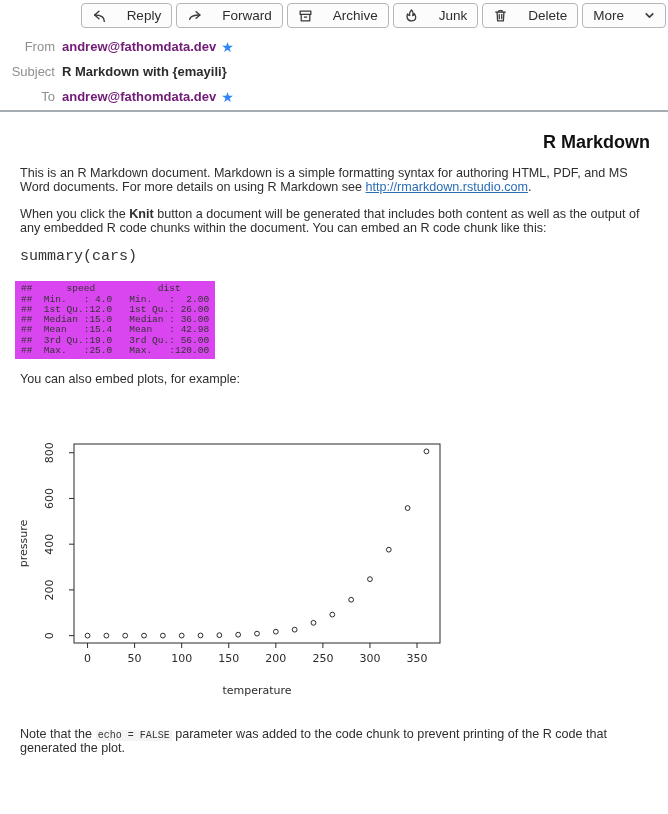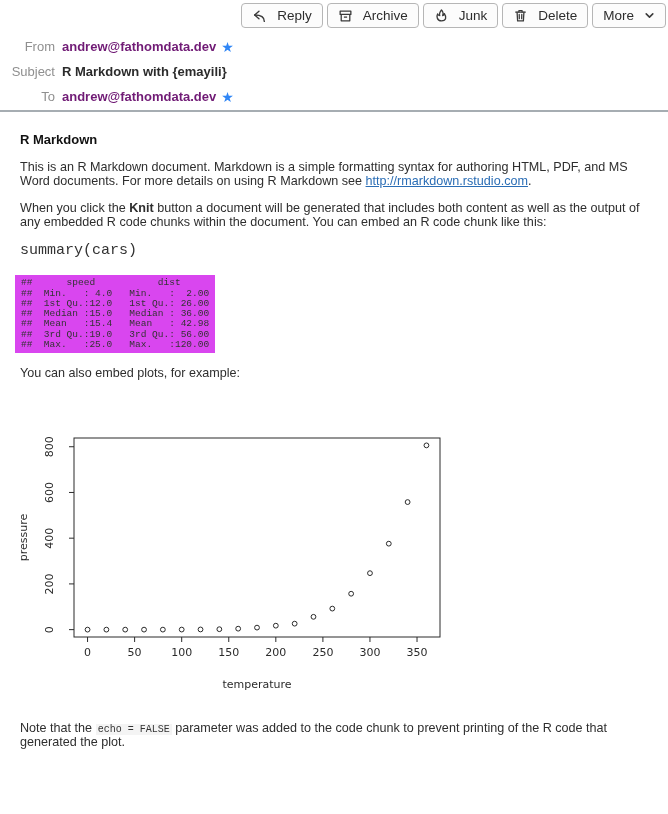--- a/index.html
+++ b/index.html
@@ -5,35 +5,35 @@
   html,body { margin:0; padding:0; }
   body {
     width:668px; height:814px; overflow:hidden;
     background:#ffffff; color:#2e2e2e;
     font-family:"Liberation Sans", sans-serif;
   }
   
   .msg-header { background:#ffffff; border-bottom:2px solid #a6adb2; padding-bottom:6px; }
   .toolbar { display:flex; justify-content:flex-end; gap:4px; padding:3px 2px 1px 2px; }
   .tb-btn {
-    display:inline-flex; align-items:center; gap:10px;
+    display:inline-flex; align-items:center; gap:20px;
     height:25px; box-sizing:border-box; padding:0 10px;
     background:#fcfcfc; border:1px solid #b6b6b6; border-radius:4px;
     font-size:13.5px; color:#2d2d2d; cursor:default; white-space:nowrap;
   }
   .tb-btn svg { display:block; }
   .hdr-row { display:flex; align-items:flex-end; height:25px; font-size:13px; }
   .hdr-label { width:55px; text-align:right; color:#8f8f8f; flex:none; }
   .hdr-value { margin-left:7px; color:#701a75;font-weight:bold; }
   .hdr-value.bold { font-weight:bold; color:#2b2b2b; }
   .star { margin-left:5px; color:#2f86f6; font-family:"DejaVu Sans",sans-serif; font-size:14px; line-height:1; }
   
   .email-body { padding:0 18px 8px 20px; }
   h1 { font-size:27px; margin:15px 0 0 0; color:#111; letter-spacing:.2px; }
-  h2 { font-size:13px; margin:20px 0 0 0; color:#111; }
+  h2 { font-size:18px; margin:20px 0 0 0; color:#111;text-align:right; }
   .email-body p { font-size:12.6px; line-height:1.12; margin:13px 0 0 0; color:#2e2e2e; }
   a.link { color:#2a6db5; text-decoration:underline; }
   pre { font-family:"Liberation Mono", monospace; }
   pre.code-src { font-size:15px; margin:13px 0 16px 0; color:#333; }
   pre.code-out {
     font-size:9.5px; line-height:1.08; margin:7px 0 0 -5px;
     background:#d946ef; padding:3px 6px; width:fit-content; color:#333;
   }
   code.inline {
     font-family:"Liberation Mono", monospace; font-size:10px;
@@ -48,20 +48,29 @@
 <div class="msg-header">
   <div class="toolbar">
     <div class="tb-btn">
       <span>
           <svg width="15" height="15" viewBox="0 0 14 14" fill="none" stroke="#3a3a3a" stroke-width="1.3" stroke-linecap="round" stroke-linejoin="round">
             <path d="M6.5 3 L2.5 6.5 L6.5 10"></path>
             <path d="M2.5 6.5 C8.5 6.5 11.5 8.5 11.5 12.5"></path>
           </svg>
         </span>
       <span>Reply</span>
+    </div>
+    <div class="tb-btn">
+      <span>
+          <svg width="15" height="15" viewBox="0 0 14 14" fill="none" stroke="#3a3a3a" stroke-width="1.3" stroke-linecap="round" stroke-linejoin="round">
+            <path d="M8.5 3.5 L12 6.5 L8.5 9.5"></path>
+            <path d="M12 6.5 C5 6.5 3 8 2.5 10.5"></path>
+          </svg>
+        </span>
+      <span>Forward</span>
     </div>
     <div class="tb-btn">
       <span>
           <svg width="15" height="15" viewBox="0 0 14 14" fill="none" stroke="#3a3a3a" stroke-width="1.2" stroke-linejoin="round">
             <rect x="2" y="3" width="10" height="3"></rect>
             <path d="M3 6 L3 12 L11 12 L11 6"></path>
             <path d="M5.5 8.5 L8.5 8.5"></path>
           </svg>
         </span>
       <span>Archive</span>

